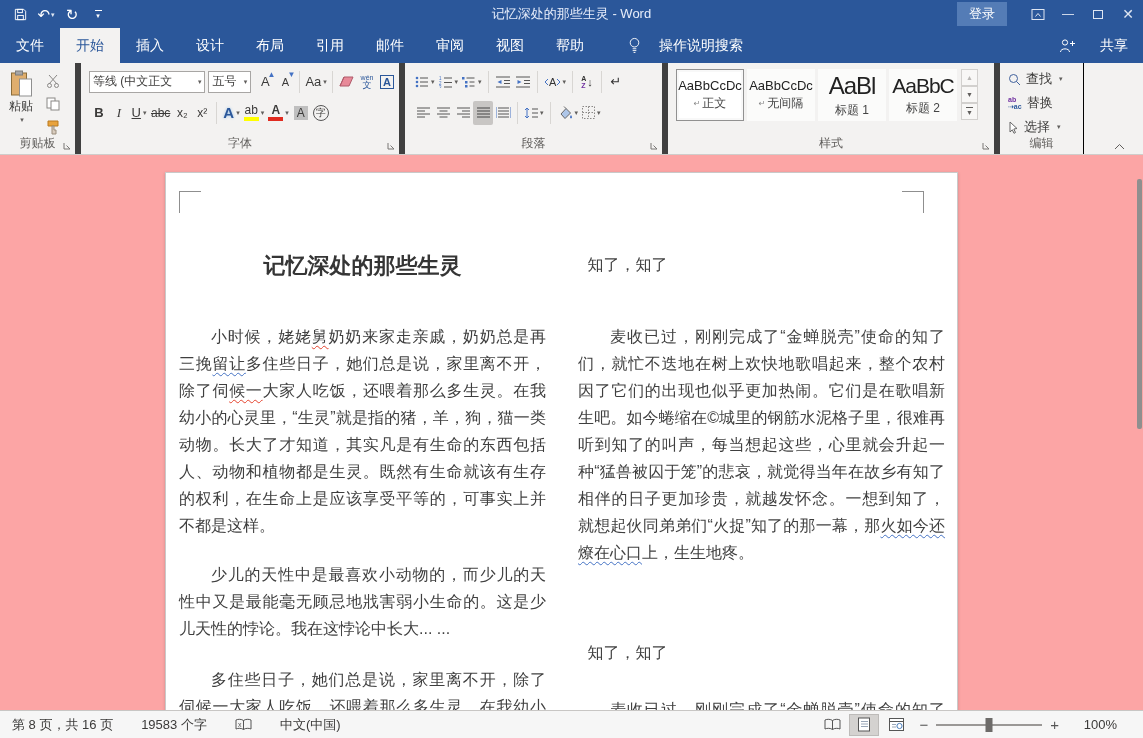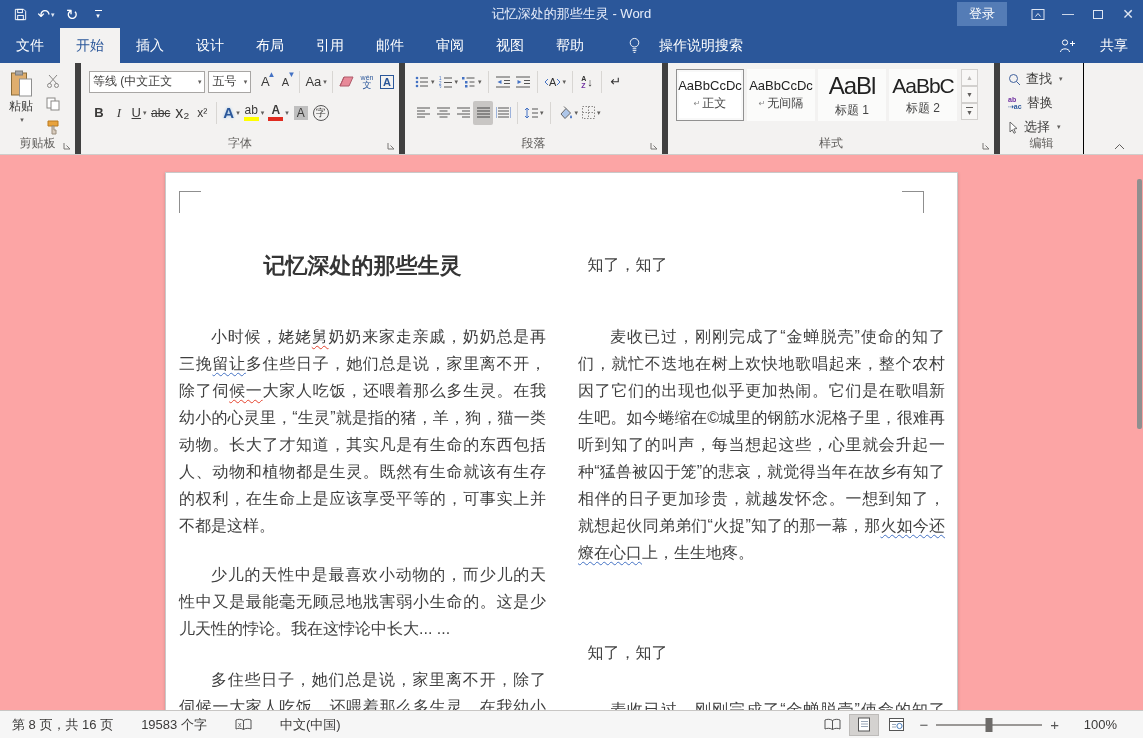--- a/index.html
+++ b/index.html
@@ -268,21 +268,21 @@
           </span>
       </div>
       <div class="rrow" style="margin-top:4px">
         <span class="rbtn" style="font-weight:bold">B</span>
         <span class="rbtn" style="font-style:italic;font-family:'Liberation Serif',serif">I</span>
         <span class="rbtn">
             <span style="text-decoration:underline">U</span>
             <span class="caret">▾</span>
           </span>
         <span class="rbtn" style="font-size:12px;text-decoration:line-through">abc</span>
-        <span class="rbtn" style="font-size:16px">x₂</span>
+        <span class="rbtn" style="font-size:12px">x₂</span>
         <span class="rbtn" style="font-size:12px">x²</span>
         <span class="vsep"></span>
         <span class="rbtn">
             <span class="fx-a" style="font-size:15px">A</span>
             <span class="caret">▾</span>
           </span>
         <span class="rbtn">
           <span class="bar-under">
               <span class="bu-t">ab</span>
               <span class="bu-b" style="background:#ffff00"></span>

